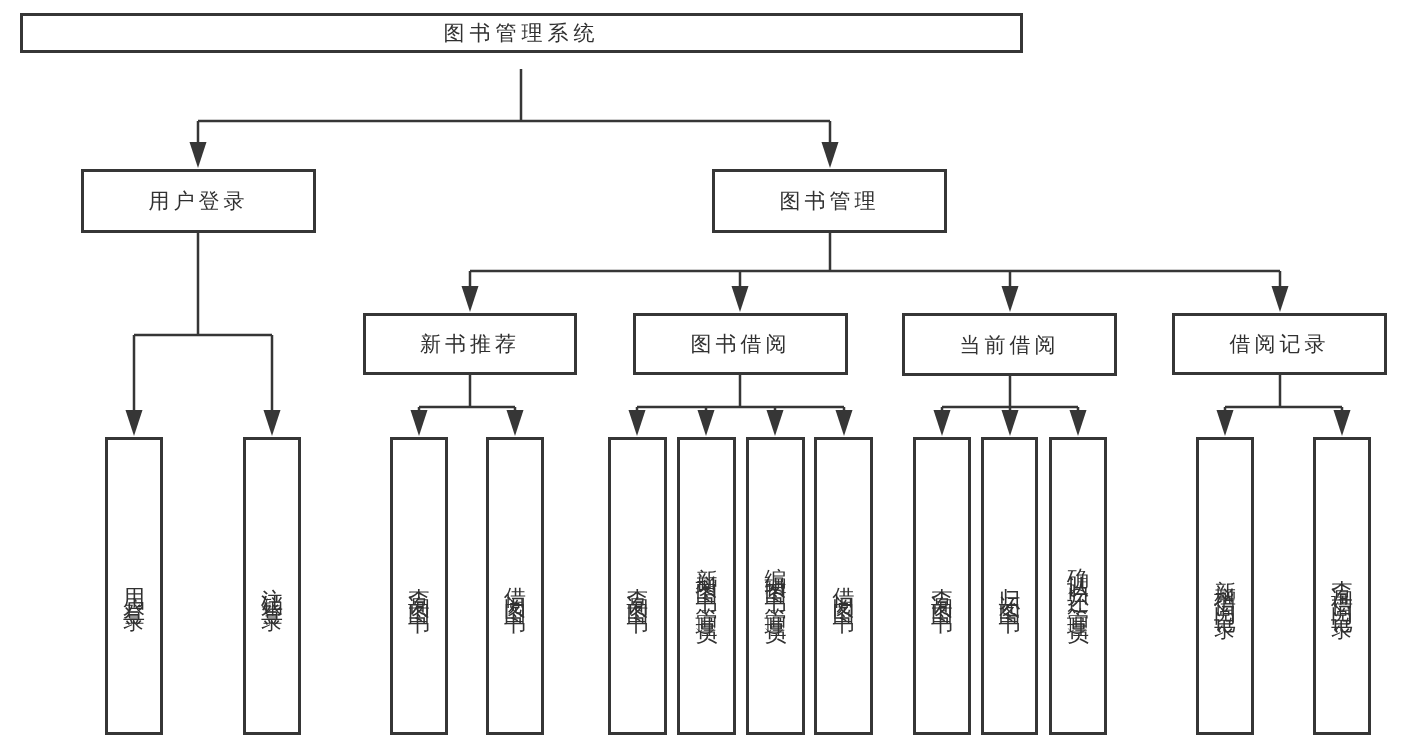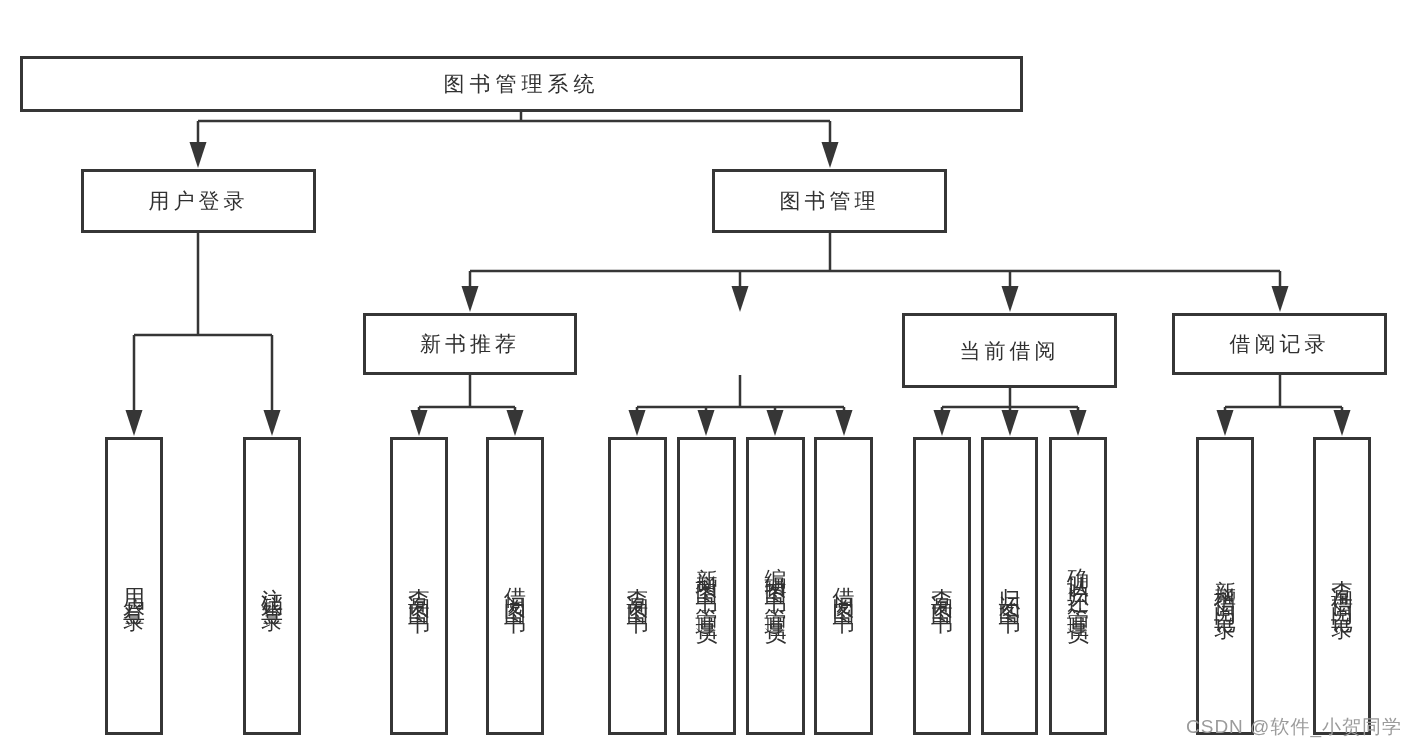--- a/index.html
+++ b/index.html
@@ -66,35 +66,38 @@
       <polygon points="766.5,410 783.5,410 775,436"></polygon>
       <polygon points="835.5,410 852.5,410 844,436"></polygon>
       <polygon points="933.5,410 950.5,410 942,436"></polygon>
       <polygon points="1001.5,410 1018.5,410 1010,436"></polygon>
       <polygon points="1069.5,410 1086.5,410 1078,436"></polygon>
       <polygon points="1216.5,410 1233.5,410 1225,436"></polygon>
       <polygon points="1333.5,410 1350.5,410 1342,436"></polygon>
     </g>
   </svg>
 
-  <div class="node root" style="left:20px;top:13px;width:1003px;height:56px;margin-top:43px;">
+  <div class="node root" style="left:20px;top:13px;width:1003px;height:40px;">
     <span>图书管理系统</span>
   </div>
 
   <div class="node" style="left:81px;top:169px;width:235px;height:64px;">
     <span>用户登录</span>
   </div>
   <div class="node" style="left:712px;top:169px;width:235px;height:64px;align-items:center;">
     <span>图书管理</span>
   </div>
 
   <div class="node" style="left:363px;top:313px;width:214px;height:62px;text-align:center;">
     <span>新书推荐</span>
   </div>
-  <div class="node" style="left:902px;top:313px;width:215px;height:75px;">
+  <div class="node" style="left:633px;top:313px;width:215px;height:62px;">
+    <span>图书借阅</span>
+  </div>
+  <div class="node" style="left:902px;top:313px;width:215px;height:63px;">
     <span>当前借阅</span>
   </div>
   <div class="node" style="left:1172px;top:313px;width:215px;height:62px;">
     <span>借阅记录</span>
   </div>
 
   <div class="leaf" style="left:105px;width:58px;">
     <span class="vtext">用户登录</span>
   </div>
   <div class="leaf" style="left:243px;width:58px;">
@@ -131,15 +134,14 @@
     <span class="vtext">确认归还（管理员）</span>
   </div>
 
   <div class="leaf" style="left:1196px;width:58px;">
     <span class="vtext">新增借阅记录</span>
   </div>
   <div class="leaf" style="left:1313px;width:58px;">
     <span class="vtext">查询借阅记录</span>
   </div>
 
-  <div class="watermark">CSDN @软件_小贺同学</div>
 
 </div>
 
 </body></html>

